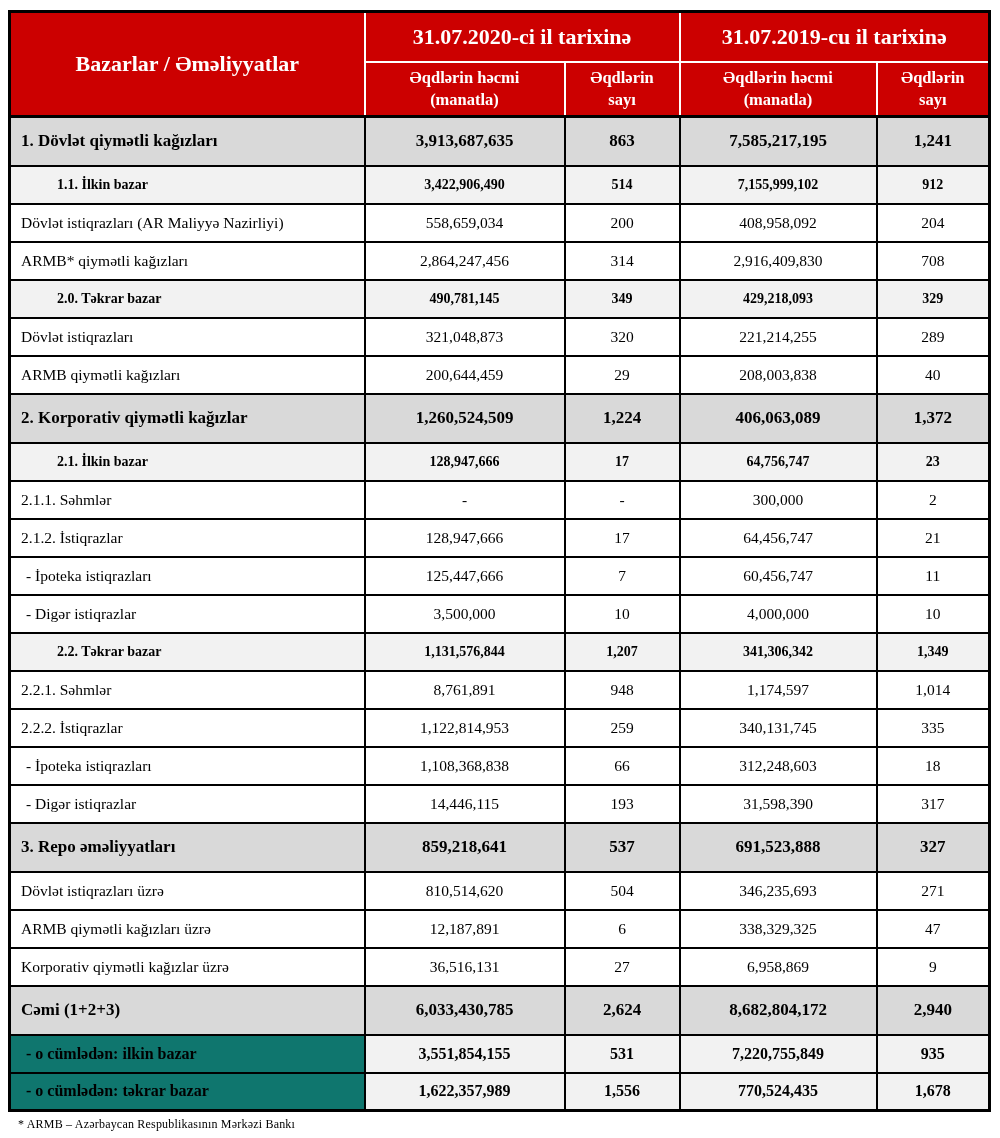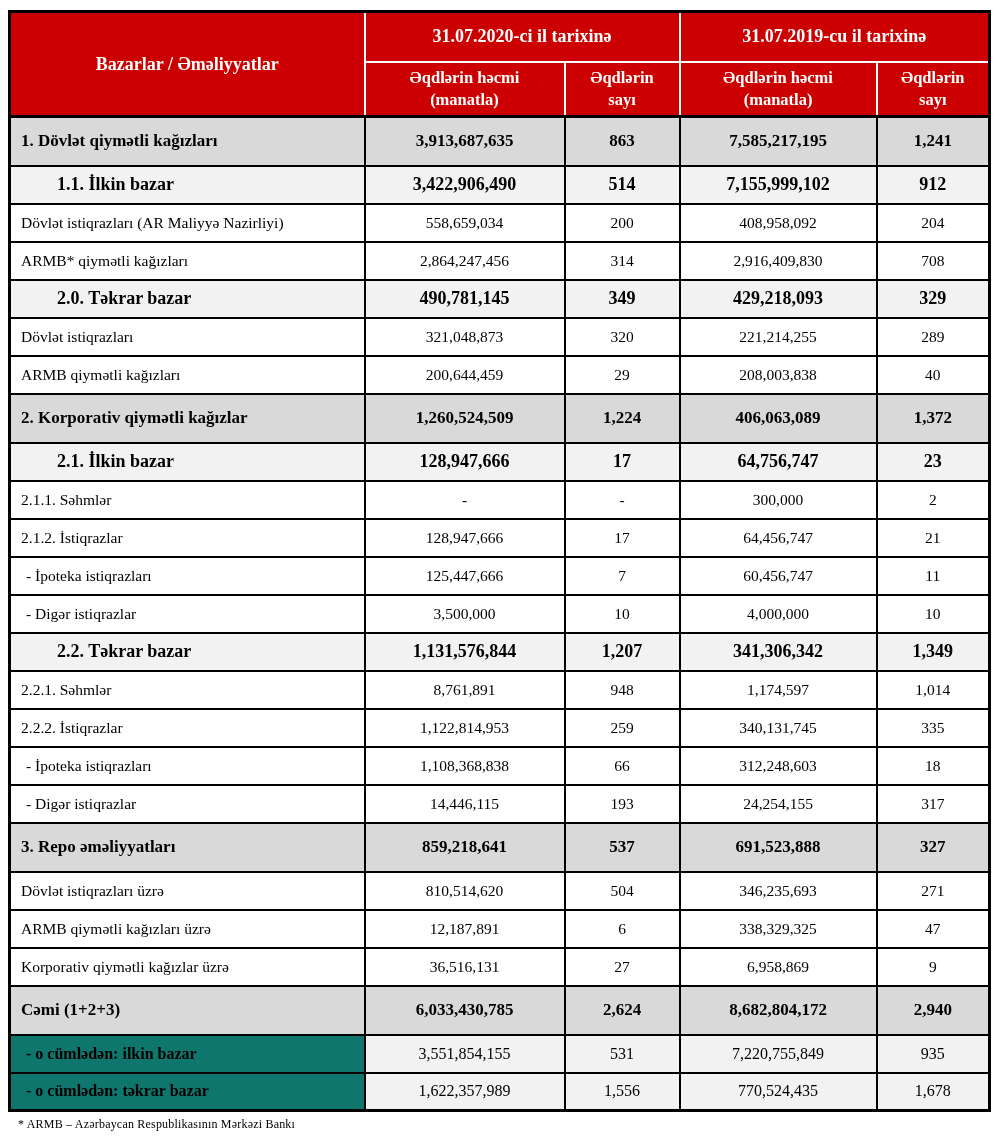--- a/index.html
+++ b/index.html
@@ -7,34 +7,34 @@
     --section_bg:#d9d9d9; --subsection_bg:#f2f2f2; --total_value_bg:#f2f2f2;
     --border_black:#000000; --border_white:#ffffff; --text:#000000; --page_bg:#ffffff;
   }
   *{box-sizing:border-box;}
   body{margin:0;background:var(--page_bg);width:1000px;height:1138px;overflow:hidden;
        font-family:"Liberation Serif","DejaVu Serif",serif;color:var(--text);}
   .wrap{padding:10px 0 0 8px;}
   table{border-collapse:collapse;table-layout:fixed;width:980px;border:3px solid var(--border_black);}
   thead th{background:var(--header_bg);color:var(--header_text);font-weight:bold;
            border:2px solid var(--border_white);text-align:center;vertical-align:middle;}
-  tr.group-row th{height:50px;font-size:18px;}
+  tr.group-row th{height:50px;font-size:22px;}
   tr.subhead-row th{height:55px;font-size:16.5px;line-height:1.3;padding:4px 12px;border-bottom:3px solid var(--border_black);}
   th.corner{font-size:17.5px;border-bottom:3px solid var(--border_black);}
   tbody td{border:2px solid var(--border_black);text-align:center;vertical-align:middle;
            padding:2px 6px;font-size:15.5px;background:#fff;}
   td.lbl{text-align:left;padding-left:10px;}
   tr.sec td{background:var(--section_bg);font-weight:bold;height:49px;font-size:17px;}
-  tr.sub td{background:var(--subsection_bg);font-weight:bold;height:38px;font-size:18px;}
+  tr.sub td{background:var(--subsection_bg);font-weight:bold;height:38px;font-size:14px;}
   tr.sub td.lbl{padding-left:46px;}
   tr.det td{height:38px;}
   tr.dash td.lbl{padding-left:15px;}
   tr.tot td{height:38px;font-size:16px;}
   tr.tot td.lbl{background:#0f766e;font-weight:bold;padding-left:15px;}
-  tr.tot td.num{background:var(--total_value_bg);font-weight:normal;}
+  tr.tot td.num{background:var(--total_value_bg);font-weight:bold;}
   .footnote{font-size:12px;padding:5px 9px 0 10px;letter-spacing:0.2px;}
 </style>
 </head>
 <body>
 
 <div class="wrap">
 <table>
   <colgroup>
     <col style="width:355px">
         <col style="width:200px">
@@ -172,21 +172,21 @@
       <td class="lbl">-  İpoteka istiqrazları</td>
       <td class="num">1,108,368,838</td>
       <td class="num">66</td>
       <td class="num">312,248,603</td>
       <td class="num">18</td>
     </tr>
     <tr class="det dash">
       <td class="lbl">-  Digər istiqrazlar</td>
       <td class="num">14,446,115</td>
       <td class="num">193</td>
-      <td class="num">24,254,155</td>
+      <td class="num">31,598,390</td>
       <td class="num">317</td>
     </tr>
     <tr class="sec">
       <td class="lbl">3. Repo əməliyyatları</td>
       <td class="num">859,218,641</td>
       <td class="num">537</td>
       <td class="num">691,523,888</td>
       <td class="num">327</td>
     </tr>
     <tr class="det">

